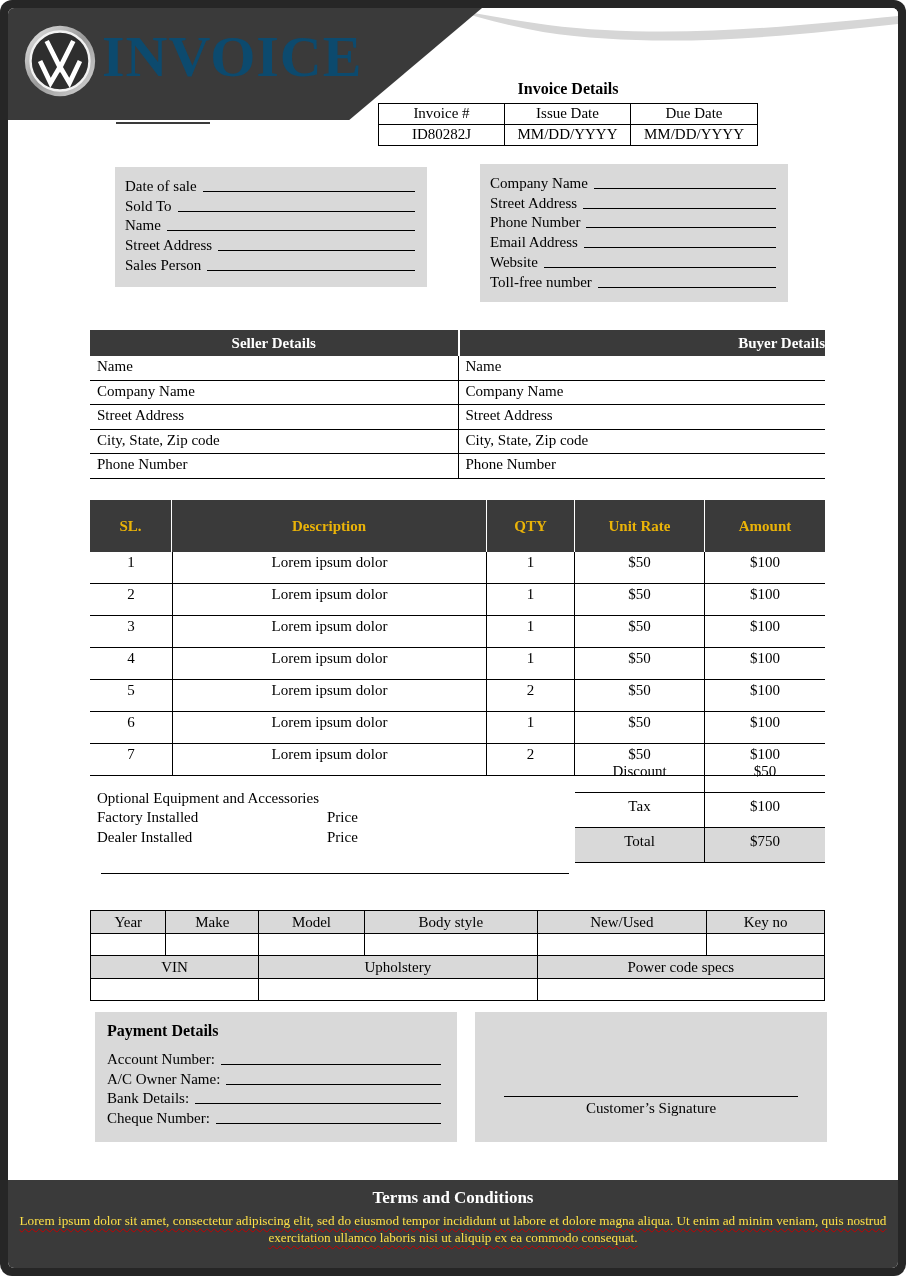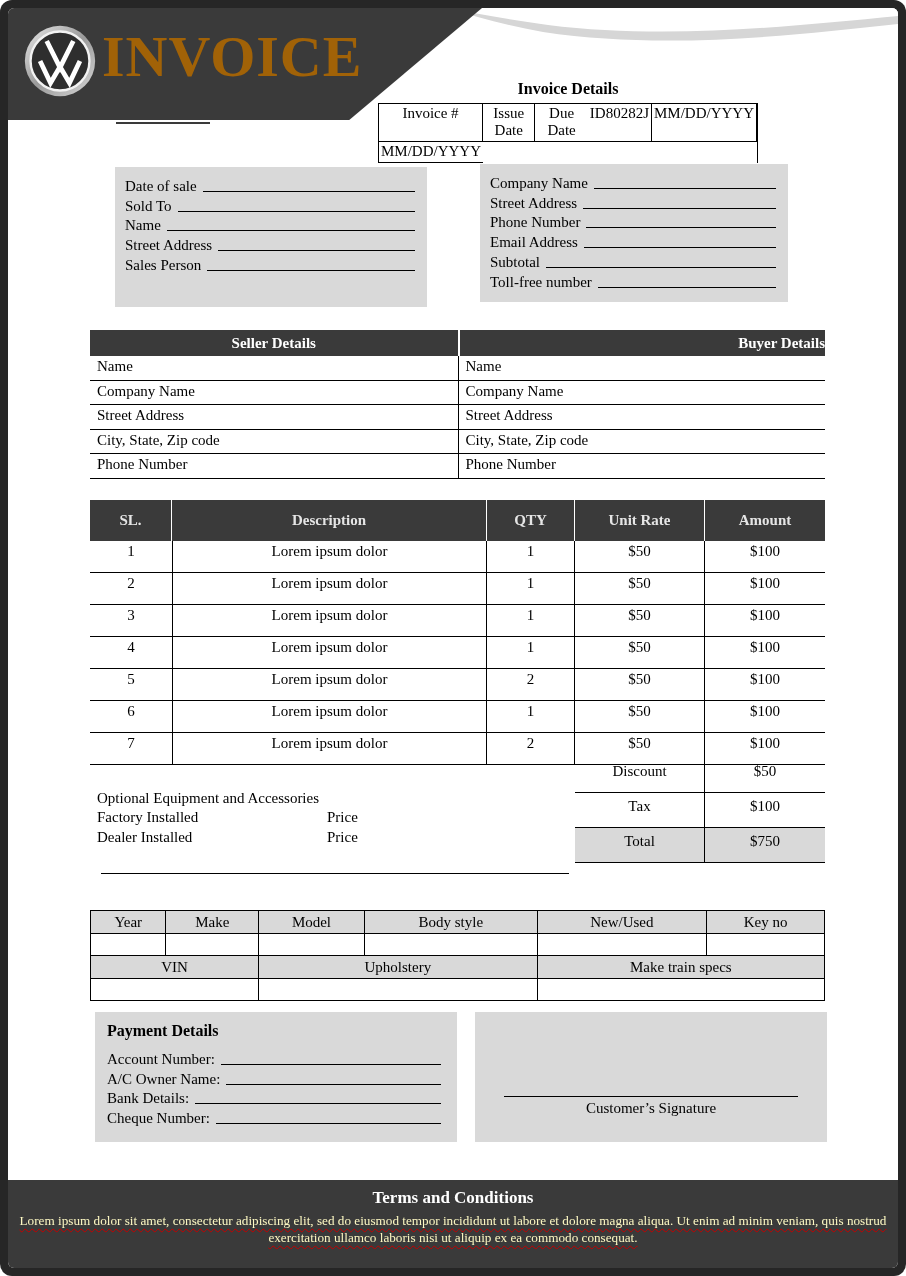--- a/index.html
+++ b/index.html
@@ -12,53 +12,53 @@
   .sheet { position:relative; width:890px; height:1260px; background:#ffffff; border-radius:6px; overflow:hidden; }
 
   
   .swoosh { position:absolute; top:0; right:0; width:450px; height:48px; }
   .banner {
     position:absolute; left:0; top:0; width:474px; height:112px;
     background:#3a3a3a; clip-path:polygon(0 0,100% 0,72% 100%,0 100%);
   }
   .vw-logo { position:absolute; left:14px; top:15px; width:76px; height:76px; }
   .invoice-title {
-    position:absolute; left:94px; top:20px; color:#a16207;
+    position:absolute; left:94px; top:20px; color:#0c4a6e;
     font-size:58px; font-weight:bold; letter-spacing:1px; line-height:1;
   }
   .banner-accent { position:absolute; left:108px; top:114px; width:94px; height:2px; background:#3a3a3a; }
 
   
   .inv-details { position:absolute; left:370px; top:72px; width:380px; }
   .inv-details .idt { text-align:center; font-weight:bold; font-size:16px; margin-bottom:5px; }
-  .idtable { display:grid; grid-template-columns:1fr 1fr 1fr 1fr 1fr; border:1px solid #000; border-bottom:none; }
+  .idtable { display:grid; grid-template-columns:1fr 1fr 1fr; border:1px solid #000; border-bottom:none; }
   .idtable .cell { border-right:1px solid #000; border-bottom:1px solid #000; text-align:center; padding:1px 2px 2px; }
   .idtable .cell:nth-child(3n) { border-right:none; }
 
   
   .gbox { position:absolute; background:#d9d9d9; padding:9px 10px 6px 10px; }
-  .sale-box { left:107px; top:159px; width:312px; height:140px; }
+  .sale-box { left:107px; top:159px; width:312px; height:120px; }
   .company-box { left:472px; top:156px; width:308px; height:138px; }
   .fline { display:flex; align-items:flex-end; height:19.8px; }
   .fline .lbl { white-space:nowrap; padding-bottom:1px; }
   .fline .ln { flex:1; border-bottom:1px solid #000; margin:0 2px 4px 6px; }
 
   
   .parties { position:absolute; left:82px; top:322px; width:735px; }
   .p-head { display:grid; grid-template-columns:1fr 1fr; }
   .p-head .hcell { background:#3a3a3a; color:#fff; font-weight:bold; text-align:center; height:26px; line-height:26px; }
   .p-head .hcell.right { border-left:2px solid #fff;text-align:right; }
   .p-row { display:grid; grid-template-columns:1fr 1fr; height:24.6px; }
   .p-row .pcell { border-bottom:1px solid #000; padding:2px 0 0 7px; }
   .p-row .pcell.right { border-left:1px solid #000; }
 
   
   .items { position:absolute; left:82px; top:492px; width:735px; }
   .irow { display:grid; grid-template-columns:82px 315px 88px 130px 120px; }
-  .ihead { height:41px; background:#3a3a3a; color:#e5e5e5; font-weight:bold;text-align:right; }
+  .ihead { height:52px; background:#3a3a3a; color:#eab308; font-weight:bold;text-align:right; }
   .ihead .hc { display:flex; align-items:center; justify-content:center; border-right:1px solid #ffffff; }
   .ihead .hc:last-child { border-right:none; }
   .ibody { height:32px; border-bottom:1px solid #000; }
   .ibody .bc { text-align:center; padding-top:2px; }
   .ibody .bc.desc { border-left:1px solid #000; border-right:1px solid #000; }
   .ibody .bc.qty  { border-right:1px solid #000; }
   .ibody .bc.rate { border-right:1px solid #000; }
 
   
   .totals { position:absolute; left:567px; top:750px; width:250px; }
@@ -85,21 +85,21 @@
   .payment-box { left:87px; top:1004px; width:362px; height:130px; padding:10px 14px 6px 12px; }
   .payment-box .ptitle { font-weight:bold; font-size:16px; margin-bottom:9px; }
   .sign-box { left:467px; top:1004px; width:352px; height:130px; }
   .sign-line { position:absolute; left:29px; top:84px; width:294px; border-bottom:1px solid #000; }
   .sign-label { position:absolute; left:0; top:88px; width:100%; text-align:center; }
 
   
   .terms { position:absolute; left:0; bottom:0; width:100%; height:88px; background:#3a3a3a; color:#fff; }
   .terms .ttitle { text-align:center; font-weight:bold; font-size:17px; padding-top:8px; }
   .terms .tbody {
-    margin-top:5px; padding:0 4px; text-align:center; font-size:13.2px; line-height:16.5px; color:#fef9c3;
+    margin-top:5px; padding:0 4px; text-align:center; font-size:13.2px; line-height:16.5px; color:#fde047;
     text-decoration-line:underline; text-decoration-style:wavy; text-decoration-color:#c40000;
     text-decoration-thickness:1px; text-underline-offset:3px;
   }
 </style>
 </head>
 <body>
 
 <div class="page">
   <div class="sheet">
 
@@ -173,21 +173,21 @@
         </div>
       <div class="fline">
           <span class="lbl">Phone Number</span>
           <span class="ln"></span>
         </div>
       <div class="fline">
           <span class="lbl">Email Address</span>
           <span class="ln"></span>
         </div>
       <div class="fline">
-          <span class="lbl">Subtotal</span>
+          <span class="lbl">Website</span>
           <span class="ln"></span>
         </div>
       <div class="fline">
           <span class="lbl">Toll-free number</span>
           <span class="ln"></span>
         </div>
     </div>
 
     <div class="parties">
       <div class="p-head">
@@ -319,21 +319,21 @@
         <td></td>
         <td></td>
         <td></td>
         <td></td>
         <td></td>
         <td></td>
       </tr>
       <tr class="ghead">
         <td colspan="2">VIN</td>
         <td colspan="2">Upholstery</td>
-        <td colspan="2">Make train specs</td>
+        <td colspan="2">Power code specs</td>
       </tr>
       <tr class="blank">
         <td colspan="2"></td>
         <td colspan="2"></td>
         <td colspan="2"></td>
       </tr>
     </tbody>
       </table>
 
     <div class="gbox payment-box">

